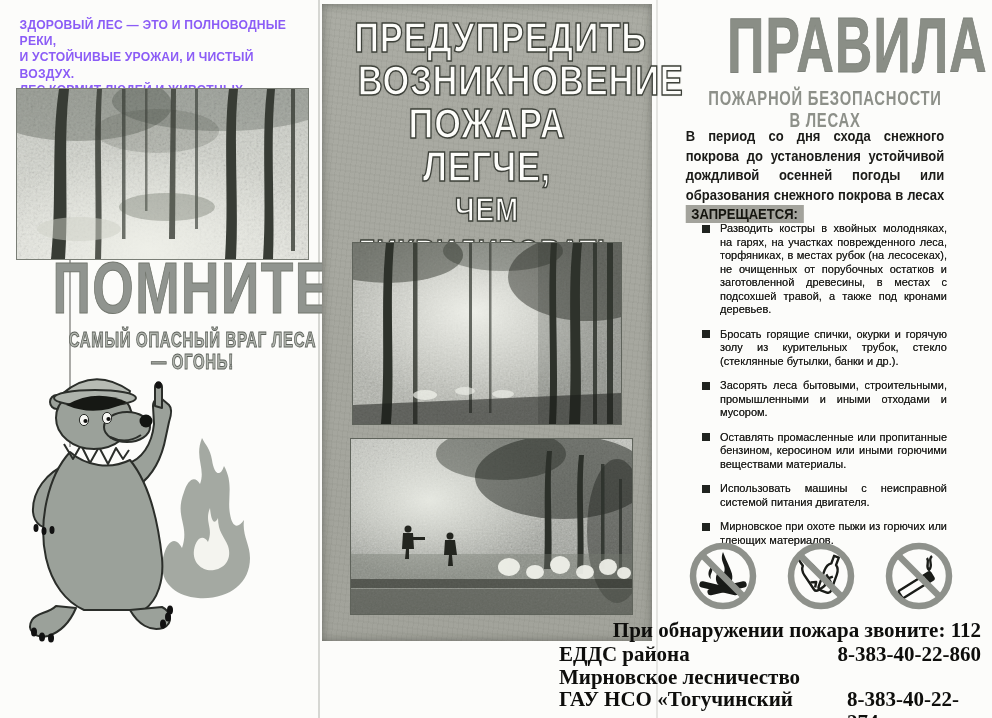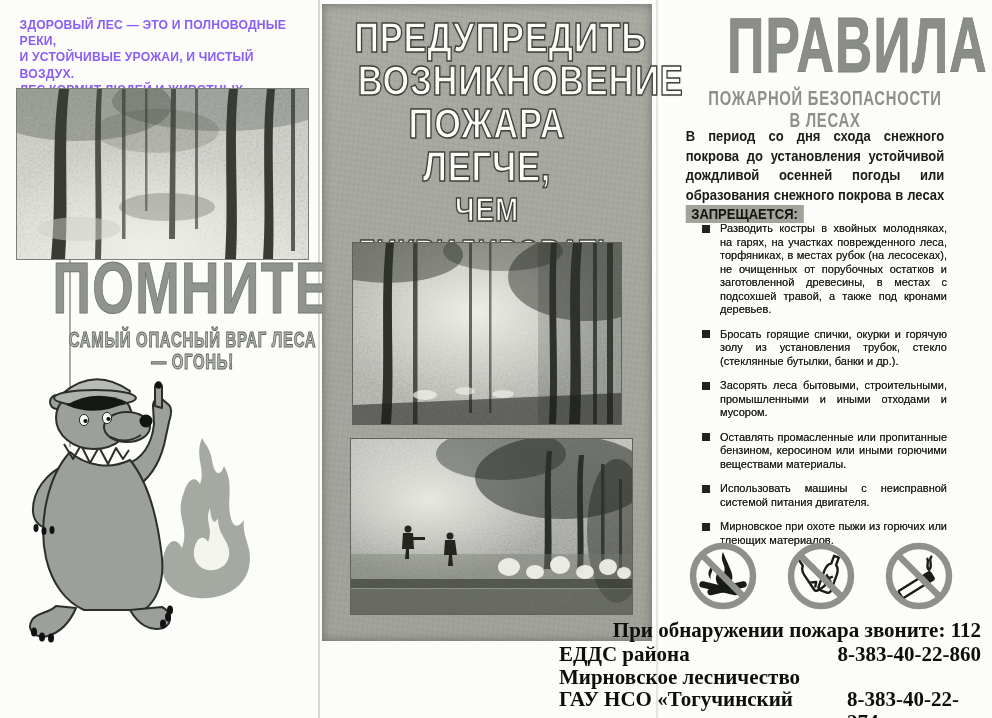--- a/index.html
+++ b/index.html
@@ -275,21 +275,21 @@
     <span class="forbid">ЗАПРЕЩАЕТСЯ:</span>
   </p>
 
   <ul class="abs rules-list">
     <li class="rule">
         <span class="bullet-sq"></span>
         <span class="rule-text">Разводить костры в хвойных молодняках, на гарях, на участках поврежденного леса, торфяниках, в местах рубок (на лесосеках), не очищенных от порубочных остатков и заготовленной древесины, в местах с подсохшей травой, а также под кронами деревьев.</span>
       </li>
     <li class="rule">
         <span class="bullet-sq"></span>
-        <span class="rule-text">Бросать горящие спички, окурки и горячую золу из установления трубок, стекло (стеклянные бутылки, банки и др.).</span>
+        <span class="rule-text">Бросать горящие спички, окурки и горячую золу из курительных трубок, стекло (стеклянные бутылки, банки и др.).</span>
       </li>
     <li class="rule">
         <span class="bullet-sq"></span>
         <span class="rule-text">Засорять леса бытовыми, строительными, промышленными и иными отходами и мусором.</span>
       </li>
     <li class="rule">
         <span class="bullet-sq"></span>
         <span class="rule-text">Оставлять промасленные или пропитанные бензином, керосином или иными горючими веществами материалы.</span>
       </li>
     <li class="rule">

